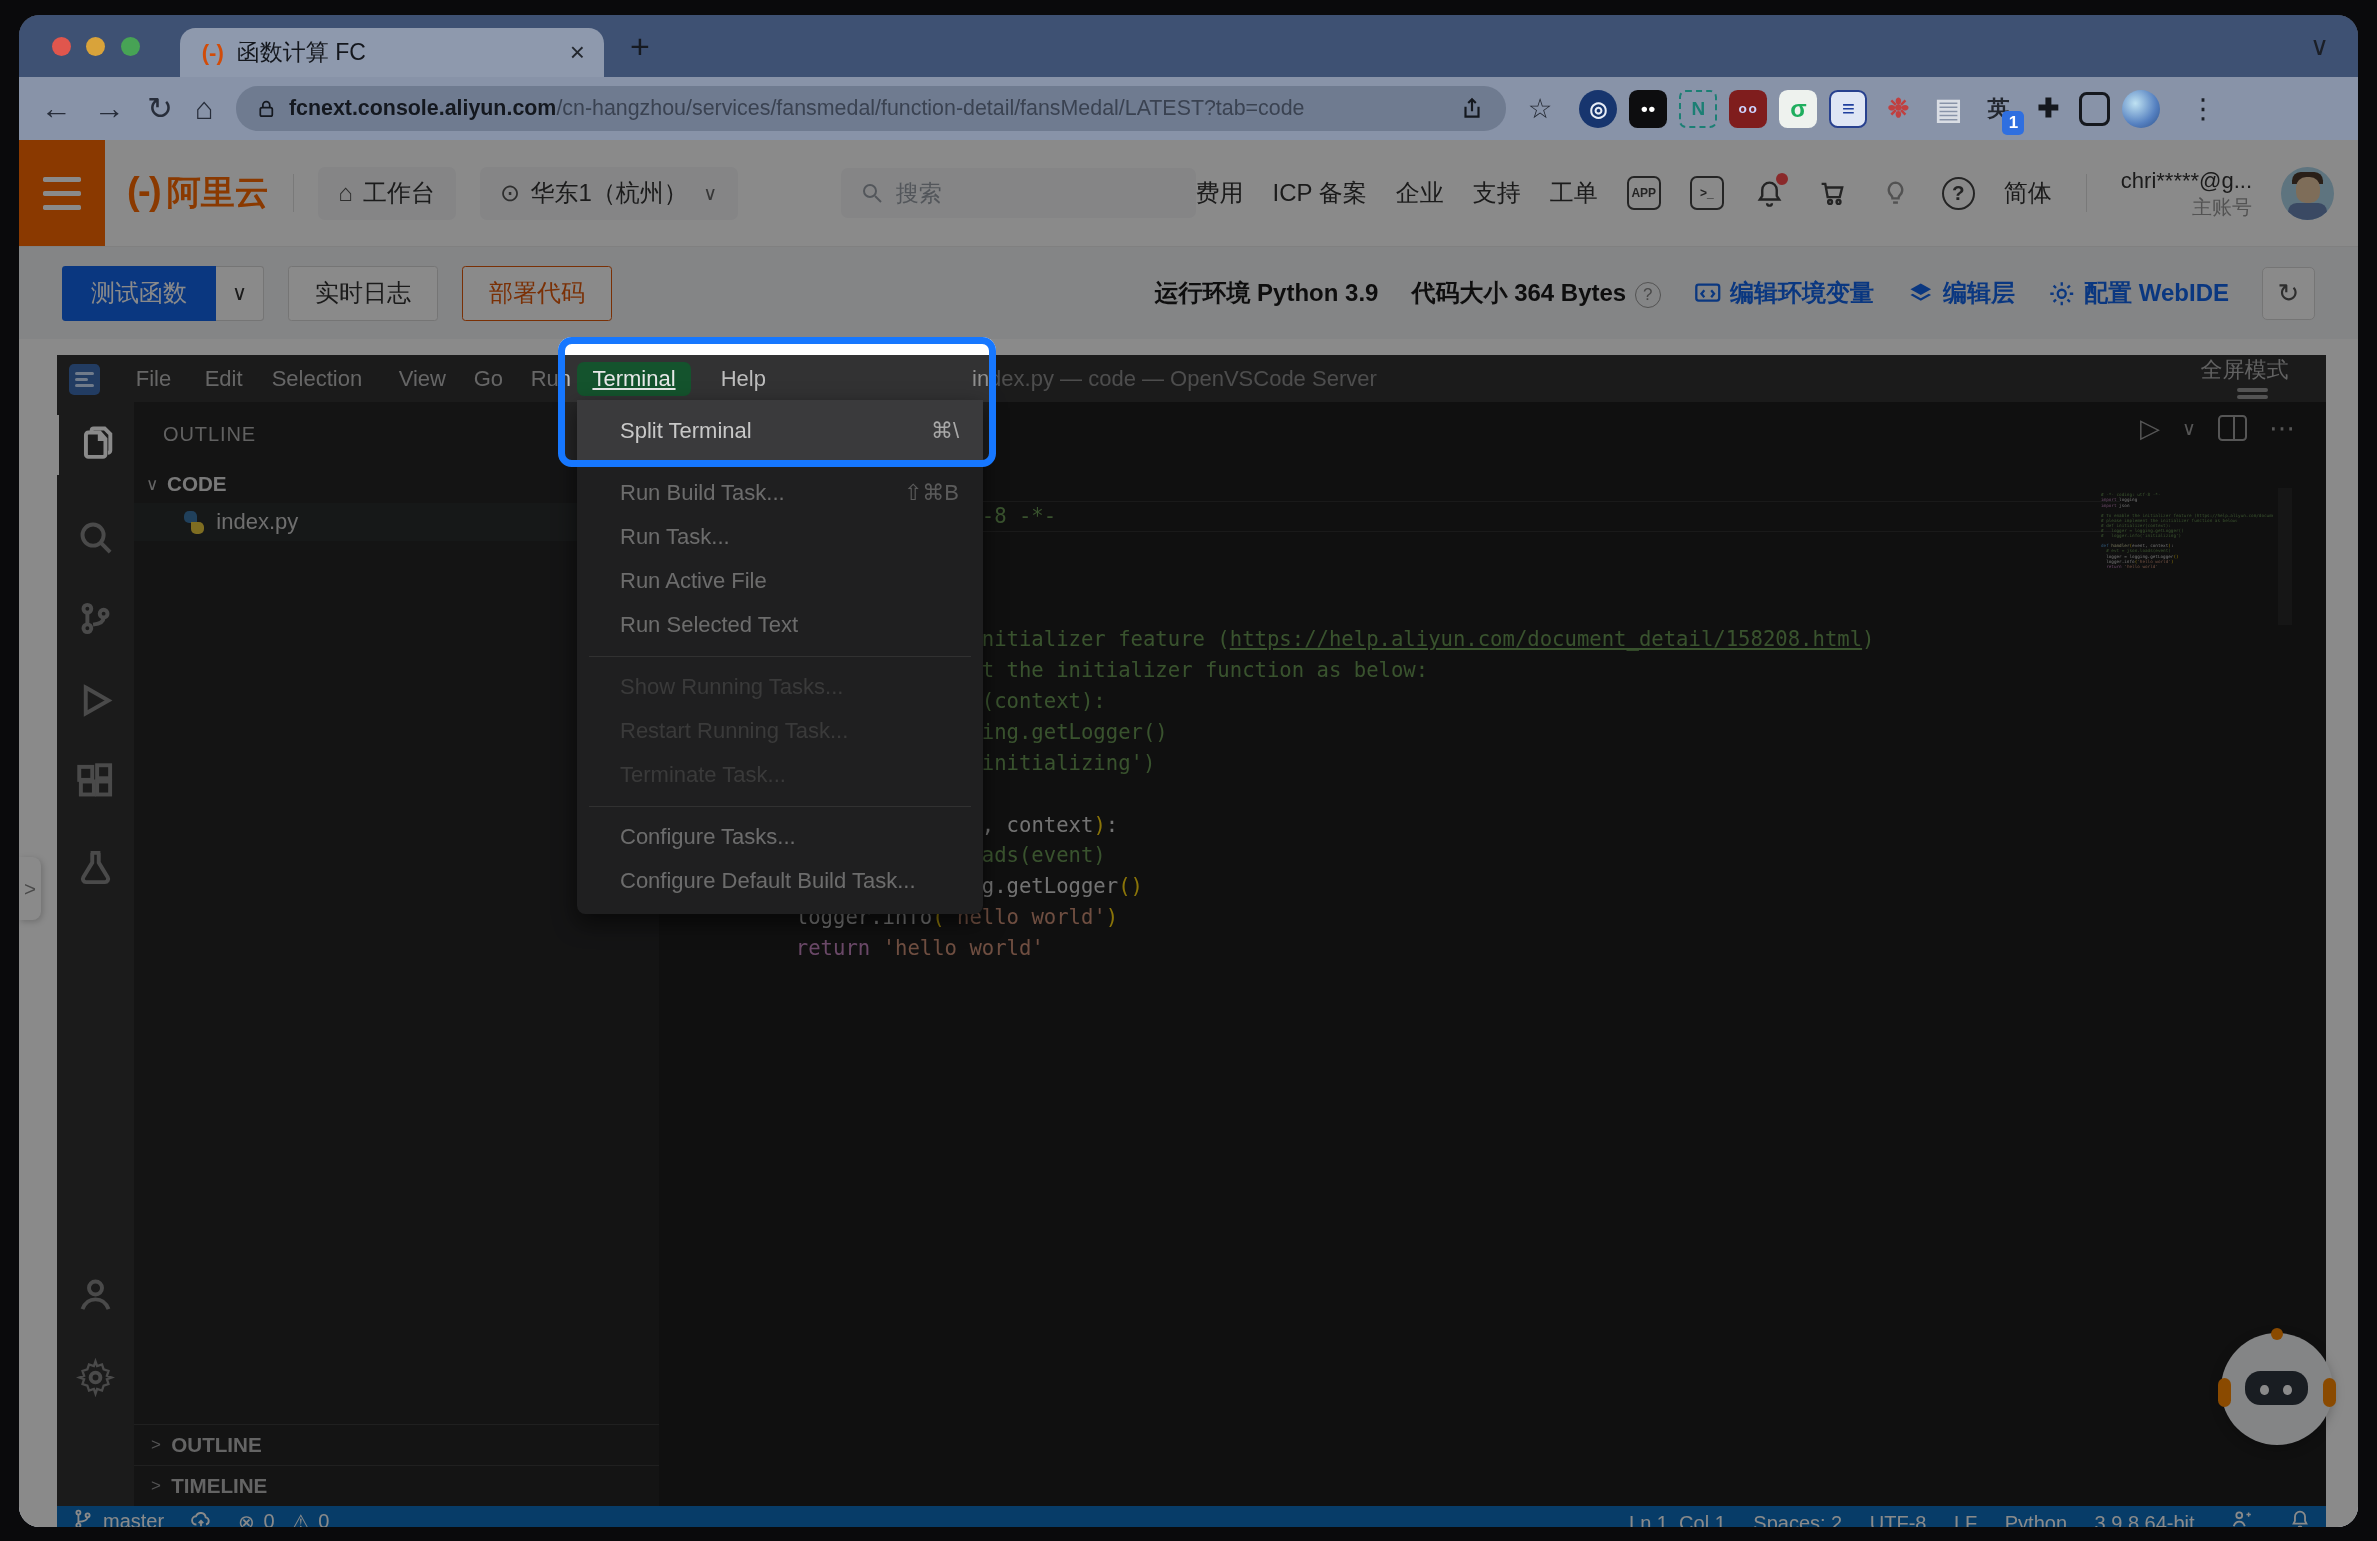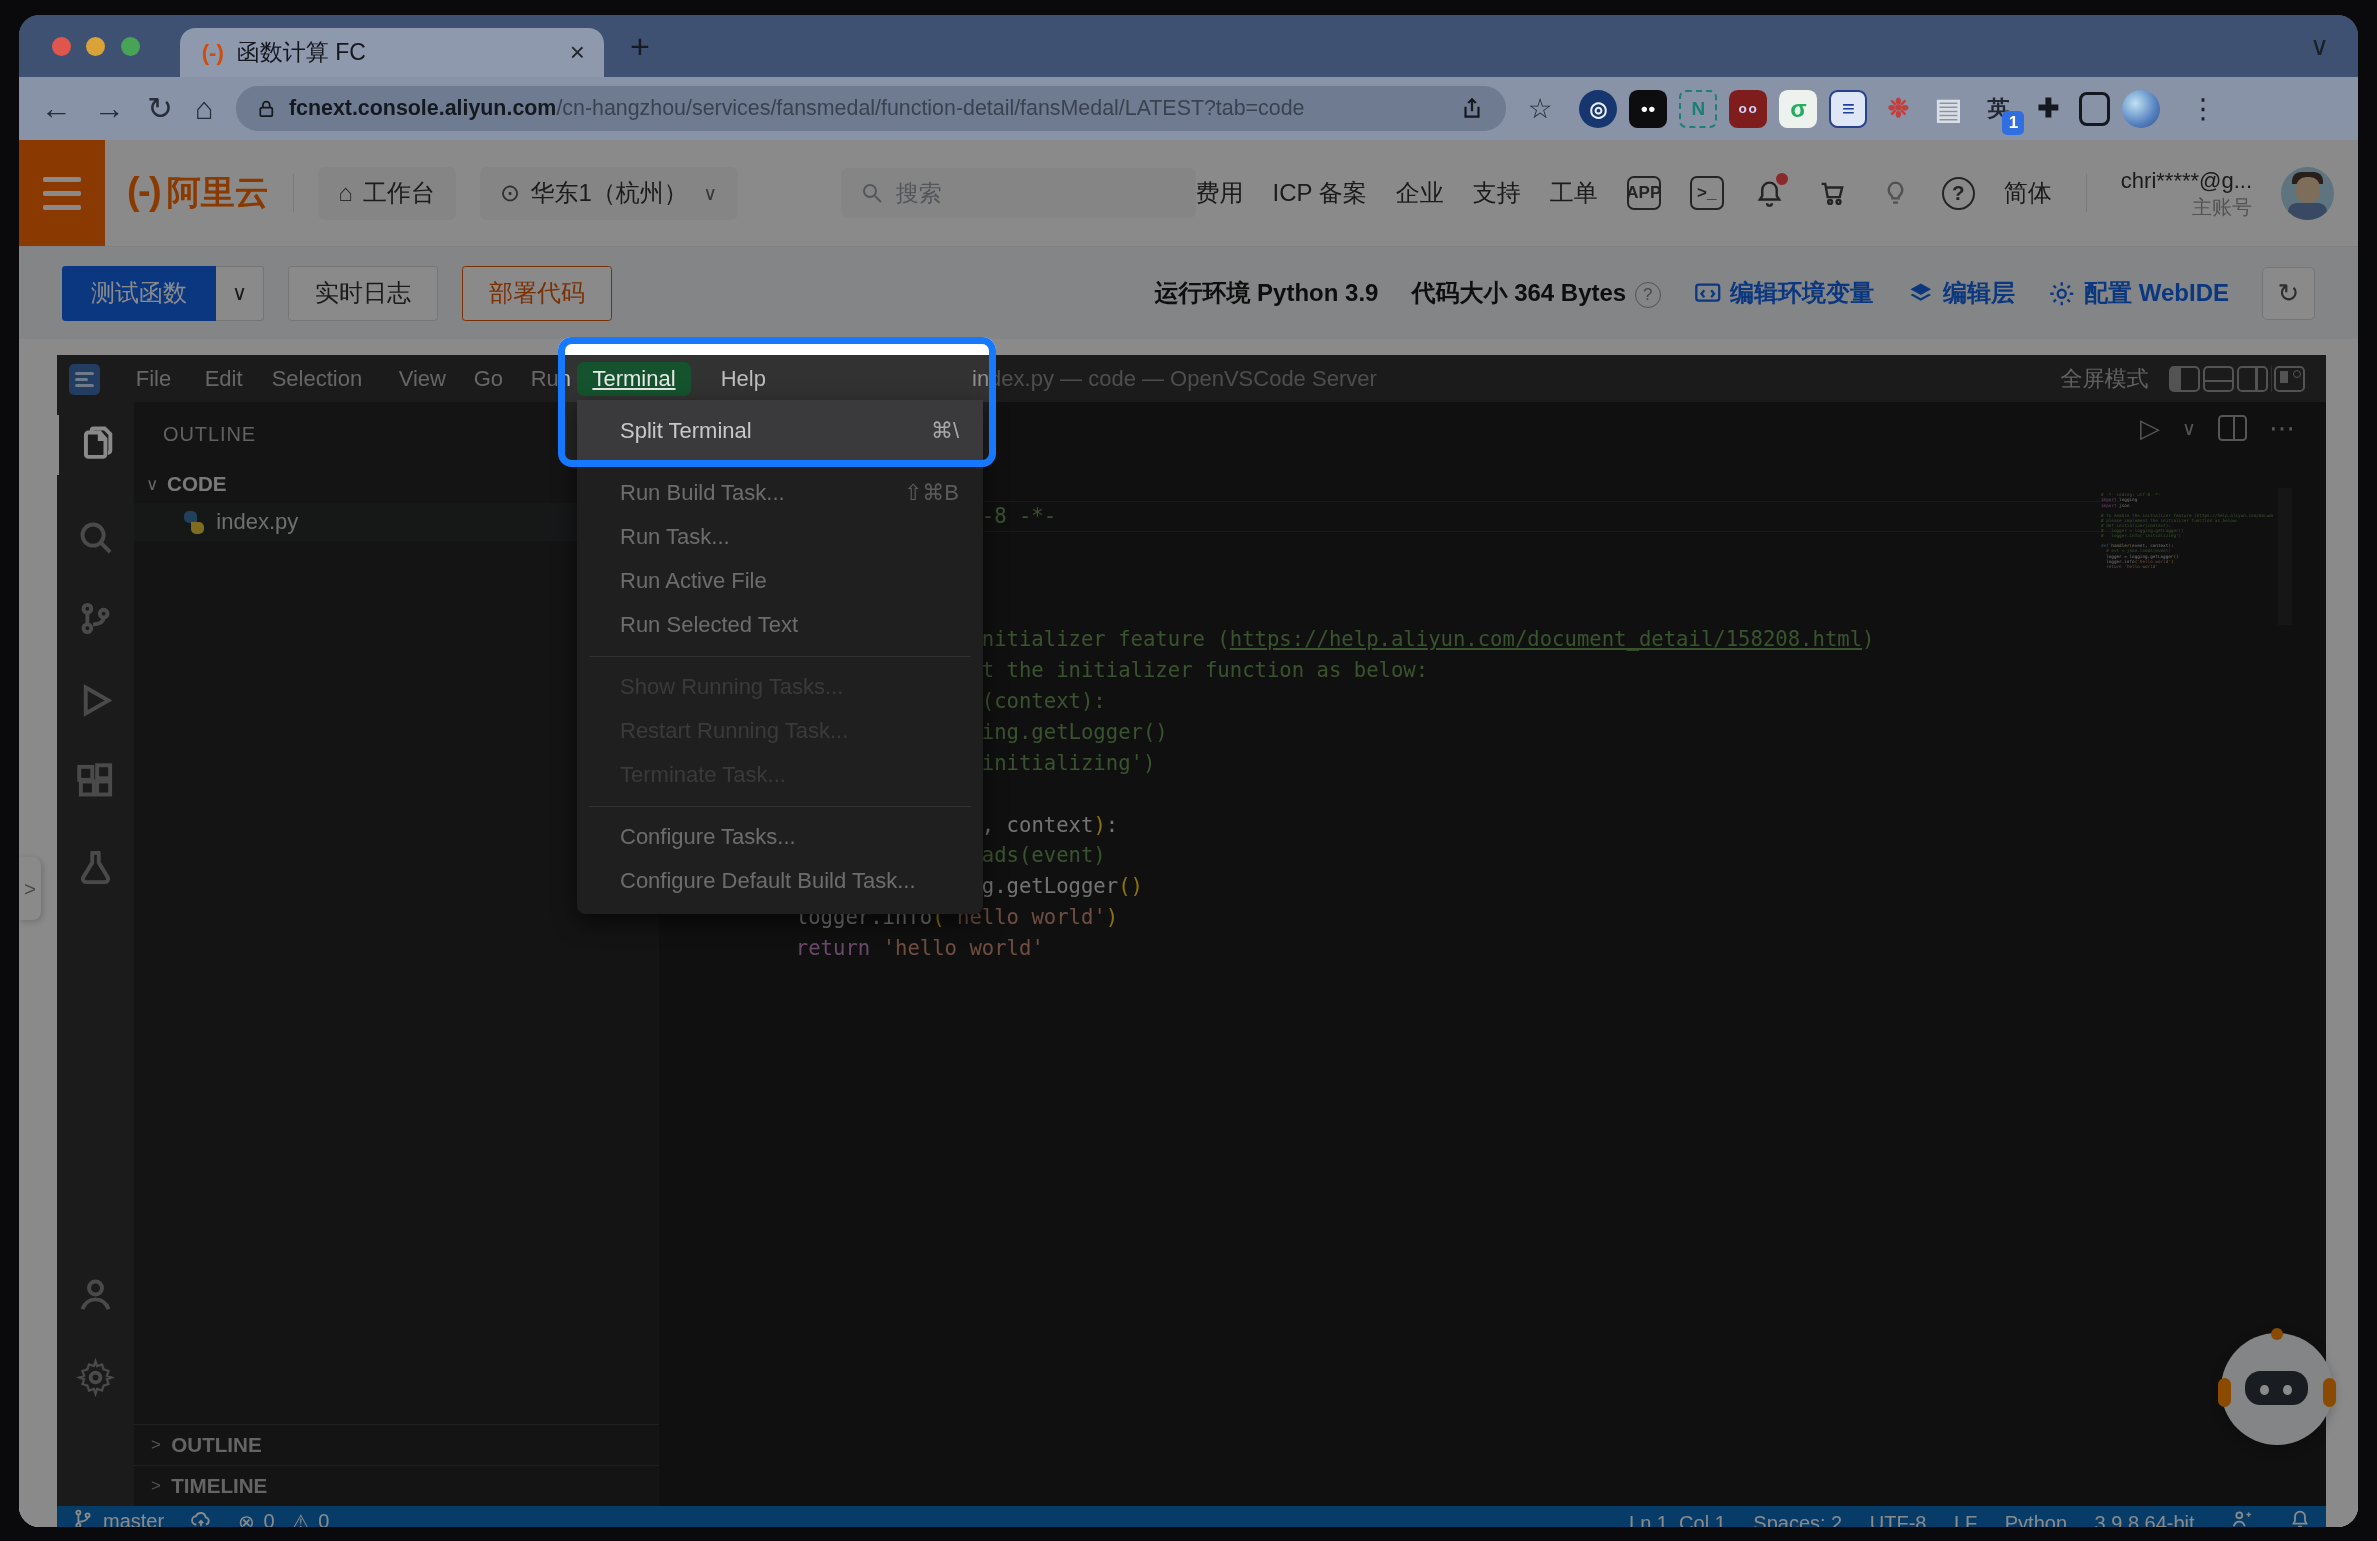--- a/index.html
+++ b/index.html
@@ -56,21 +56,21 @@
   .vdiv { width:0.9px; height:38px; background:#e0e0e0; margin:0 24px; }
   .chip { height:53px; background:#f5f6f8; border-radius:6.9px; display:flex; align-items:center; gap:10.3px; padding:0 20.6px; font-size:24px; color:#333; white-space:nowrap; }
   .chip + .chip { margin-left:24px; }
   .chip .g { color:#555; font-size:24px; }
   .chip .cv { font-size:19px; color:#666; margin-left:5.1px; }
   .searchbox { width:403px; height:50px; background:#f5f6f8; border-radius:6.9px; display:flex; align-items:center; gap:12px; padding:0 19px; margin-left:103px; color:#9aa0a8; font-size:23px; }
   .headnav { margin-left:auto; display:flex; align-items:center; gap:29px; padding-right:24px; }
   .nav-item { font-size:24px; color:#333; white-space:nowrap; }
   .hicon { position:relative; width:34px; height:34px; display:flex; align-items:center; justify-content:center; color:#444; }
   .hicon svg { width:29px; height:29px; stroke:#444; fill:none; stroke-width:2; }
-  .badge-sq { border:2.6px solid #444; border-radius:6.9px; font-size:17px; font-weight:bold; width:34px; height:34px; display:flex; align-items:center; justify-content:center; color:#444; }
+  .badge-sq { border:2.6px solid #444; border-radius:6.9px; font-size:12px; font-weight:bold; width:34px; height:34px; display:flex; align-items:center; justify-content:center; color:#444; }
   .red-dot { position:absolute; right:-1.7px; top:-3.4px; width:12px; height:12px; background:#ff4d4f; border-radius:50%; }
   .qcirc { border:2.6px solid #444; border-radius:50%; width:33px; height:33px; display:flex; align-items:center; justify-content:center; font-size:20.6px; font-weight:bold; color:#444; }
   .account { display:flex; flex-direction:column; align-items:flex-end; line-height:1.25; }
   .acc-mail { font-size:22px; color:#333; }
   .acc-type { font-size:20px; color:#999; }
   .avatar { width:53px; height:53px; border-radius:50%; background:#aed6ea; overflow:hidden; position:relative; }
   .avatar .face { position:absolute; left:14.6px; top:10.3px; width:24px; height:26px; background:#e9c9a4; border-radius:10.3px; }
   .avatar .hair { position:absolute; left:11px; top:5.1px; width:31px; height:12px; background:#4c3a2d; border-radius:8.6px 8.6px 0 0; }
   .avatar .body { position:absolute; left:6.9px; top:36px; width:39px; height:19px; background:#6b87b8; border-radius:8.6px 8.6px 0 0; }
 
@@ -91,21 +91,21 @@
   
   .vscode { position:absolute; left:38px; top:215px; width:2269px; height:1182px; background:#1e1e1e; }
   .vs-titlebar { position:absolute; left:0; top:0; right:0; height:47px; background:#323233; }
   .vs-remote { position:absolute; left:12px; top:8.6px; width:31px; height:31px; background:#3f6fb5; border-radius:5.1px; display:flex; flex-direction:column; justify-content:center; gap:3.4px; padding:0 6px; }
   .vs-remote i { display:block; height:2.6px; background:#cfe3ff; border-radius:1.7px; }
   .vs-remote i:nth-child(2){ width:70%; }
   .vs-menubar { position:absolute; left:0; top:0; height:47px; width:1030px; }
   .vs-menu-item { position:absolute; top:6.9px; height:34px; display:flex; align-items:center; padding:0 13.7px; font-size:22px; color:#bdbdbd; border-radius:6.9px; white-space:nowrap; }
   .vs-menu-item.active { background:#14532d; color:#e8e8e8; width:114px; justify-content:center;text-decoration:underline; }
   .vs-wintitle { position:absolute; left:915px; top:0; height:47px; display:flex; align-items:center; font-size:22px; color:#8f8f8f; white-space:nowrap; }
-  .vs-tb-right { position:absolute; right:20.6px; top:0; height:47px; display:flex; align-items:center; gap:3px; }
+  .vs-tb-right { position:absolute; right:20.6px; top:0; height:47px; display:flex; align-items:center; gap:3px;flex-direction:column; }
   .fullscreen-label { font-size:22px; color:#b5b5b5; margin-right:17px; }
   .lay { width:31px; height:26px; border:2.6px solid #9a9a9a; border-radius:5.1px; position:relative; }
   .lay.left::before { content:""; position:absolute; left:0; top:0; bottom:0; width:10.3px; background:#9a9a9a; }
   .lay.bottom::before { content:""; position:absolute; left:0; right:0; bottom:0; height:7.7px; border-top:2.6px solid #9a9a9a; }
   .lay.right::before { content:""; position:absolute; right:7.7px; top:0; bottom:0; width:2.6px; background:#9a9a9a; }
   .vs-tb-div { width:0.9px; height:26px; background:#5a5a5a; }
   .lay.custom::before { content:""; position:absolute; left:3.4px; top:3.4px; width:8.6px; height:12px; background:#9a9a9a; }
   .lay.custom::after { content:""; position:absolute; right:2.6px; top:2.6px; width:6px; height:6px; border:1.7px solid #9a9a9a; border-radius:50%; }
 
   .vs-activitybar { position:absolute; left:0; top:47px; bottom:31px; width:77px; background:#333333; }

